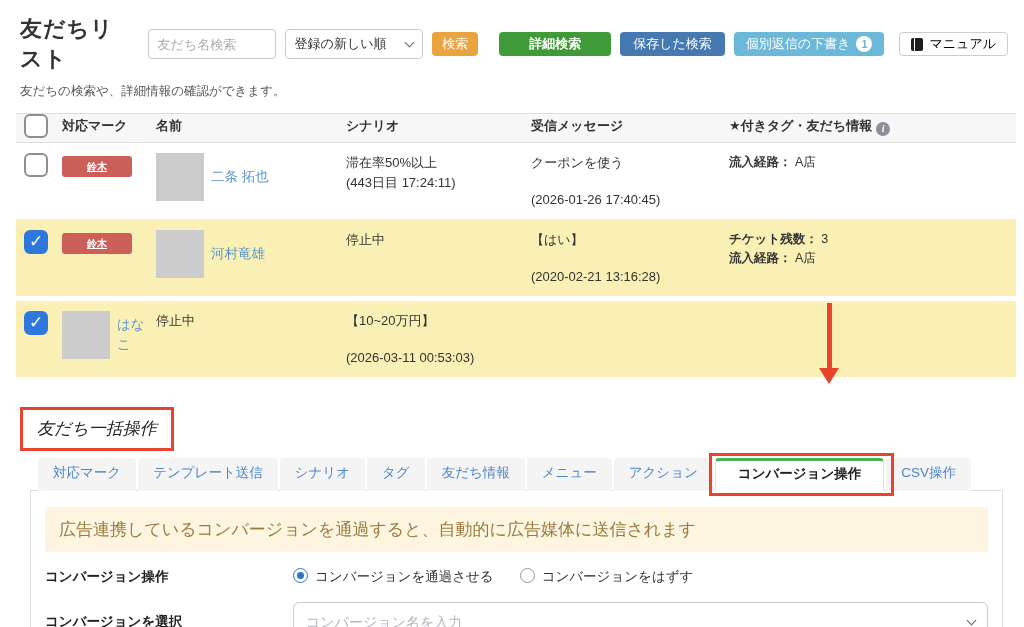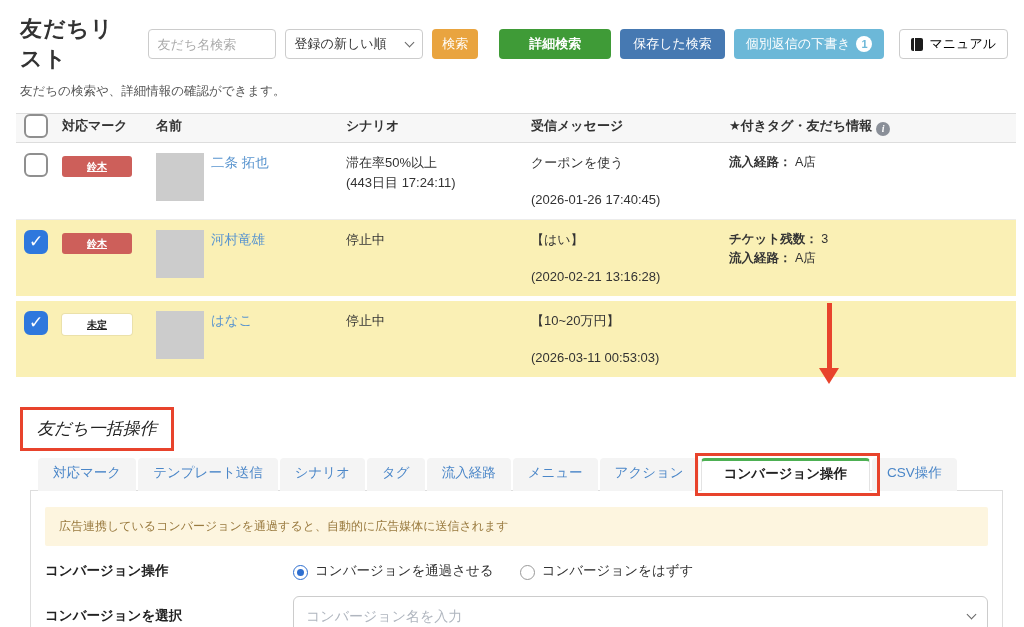--- a/index.html
+++ b/index.html
@@ -7,21 +7,21 @@
   body { font-family:"Liberation Sans","DejaVu Sans",sans-serif; color:#333; }
   .page { position:relative; width:1024px; height:627px; background:#fff; overflow:hidden; }
 
   
   .topbar { display:flex; align-items:center; gap:9px; padding:14px 16px 0 20px; }
   .page-title { font-size:22px; font-weight:bold; color:#333; letter-spacing:1px; margin-right:6px; }
   .search-input { width:128px; height:30px; border:1px solid #ccc; border-radius:4px; padding:0 9px; font-size:13px; color:#333; font-family:inherit; }
   .search-input::placeholder { color:#aaa; }
   .sort-select { width:168px; height:30px; border:1px solid #ccc; border-radius:4px; display:flex; align-items:center; justify-content:space-between; padding:0 9px; font-size:13px; color:#333; background:#fff; cursor:pointer; }
   .caret { width:7px; height:7px; border-right:1.5px solid #666; border-bottom:1.5px solid #666; transform:rotate(45deg); margin-top:-4px; }
-  .btn { height:30px; border:none; border-radius:4px; font-size:13px; font-family:inherit; display:inline-flex; align-items:center; justify-content:center; cursor:pointer; white-space:nowrap; }
+  .btn { height:24px; border:none; border-radius:4px; font-size:13px; font-family:inherit; display:inline-flex; align-items:center; justify-content:center; cursor:pointer; white-space:nowrap; }
   .btn-search  { background:#e9a43f; color:#fff; padding:0 10px; }
   .btn-adv     { background:#3f9b37; color:#fff; font-weight:bold; width:140px; margin-left:12px; }
   .btn-saved   { background:#4679b2; color:#fff; padding:8px 13px; }
   .btn-draft   { background:#6cb8d8; color:#fff; padding:0 12px; gap:6px; }
   .draft-count { width:16px; height:16px; border-radius:50%; background:#fff; color:#6cb8d8; font-size:11px; font-weight:bold; display:flex; align-items:center; justify-content:center; }
   .btn-manual  { background:#fff; color:#000000; border:1px solid #ccc; padding:0 11px; gap:6px; margin-left:6px; }
   .manual-icon { position:relative; width:12px; height:13px; background:#1c1c1c; border-radius:2px; display:inline-block; }
   .manual-icon::after { content:""; position:absolute; left:2.5px; top:0; bottom:0; width:1.5px; background:#fff; }
   .subtitle { padding:9px 0 0 20px; font-size:12.5px; color:#555; }
 
@@ -34,42 +34,42 @@
   .cell-check { padding-left:8px; }
   .tbody-row { border-bottom:1px solid #ececec; min-height:65px; }
   .row-yellow { background:#faf0b5; border-bottom:none; }
   .row-sep { margin-top:5px; }
   .checkbox { width:24px; height:24px; border-radius:6px; border:2px solid #8f8f8f; background:#fff; cursor:pointer; position:relative; }
   .checkbox.checked { background:#2e78dd; border-color:#2e78dd; }
   .checkbox.checked::after { content:"✓"; position:absolute; inset:0; color:#fff; font-size:17px; font-weight:bold; display:flex; align-items:center; justify-content:center; }
   .badge { display:inline-block; font-size:10px; font-weight:bold; padding:3px 25px; border-radius:3px; margin-top:3px;text-decoration:underline; }
   .badge-red { background:#cd5f5a; color:#fff; }
   .badge-white { background:#fff; color:#222; box-shadow:0 0 0 1px rgba(0,0,0,0.06); }
-  .name-cell { display:flex; align-items:flex-start; gap:7px; }
+  .name-cell { display:flex; align-items:center; gap:7px; }
   .avatar { width:48px; height:48px; background:#ccc; flex:0 0 auto; }
   .name-link { color:#5a95cf; font-size:13.5px; text-decoration:none; cursor:pointer; }
   .msg-time { margin-top:17px; }
   .tag-line { font-size:12.5px; }
   .tag-label { font-weight:bold;margin-top:32px; }
   .info-icon { display:inline-flex; width:14px; height:14px; border-radius:50%; background:#8a8f98; color:#fff; font-size:10px; font-style:italic; font-weight:bold; align-items:center; justify-content:center; margin-left:4px; vertical-align:-2px; font-family:"Liberation Serif",serif; }
 
   
   .bulk-title-box { display:inline-block; margin:30px 0 0 20px; border:3px solid #e8432c; padding:7px 14px 8px;font-style:italic; }
   .bulk-title { font-size:17px; color:#222; }
   .tabs { display:flex; gap:2px; margin:7px 0 0 38px; position:relative; z-index:2; }
   .tab { background:#f4f4f4; color:#4a86c8; font-size:13.5px; padding:6px 15px 7px; border-radius:4px 4px 0 0; cursor:pointer; white-space:nowrap; }
   .tab-active-wrap { position:relative; }
   .tab.active { background:#fff; color:#222; font-weight:bold; border-top:3px solid #4db053; border-left:1px solid #e3e3e3; border-right:1px solid #e3e3e3; padding:4px 22px 8px; }
   .red-annotation { position:absolute; left:-6px; right:-10px; top:-5px; bottom:-5px; border:3px solid #e8432c; pointer-events:none; z-index:3; }
   .panel { position:relative; z-index:1; margin:-1px 21px 0 30px; border:1px solid #ddd; background:#fff; padding:16px 14px 14px; height:206px; }
-  .notice { background:#fdf5df; color:#9a7b40; font-size:12px; padding:11px 14px; border-radius:2px; margin-bottom:16px; }
+  .notice { background:#fdf5df; color:#9a7b40; font-size:17px; padding:11px 14px; border-radius:2px; margin-bottom:16px; }
   .form-row { display:flex; align-items:center; margin-bottom:16px; }
   .form-label { width:248px; flex:0 0 auto; font-size:13.5px; font-weight:bold; color:#222; }
   .radio-group { display:flex; align-items:center; gap:26px; font-size:13.5px; color:#333; }
-  .radio-opt { display:flex; align-items:flex-end; gap:7px; cursor:pointer; }
+  .radio-opt { display:flex; align-items:flex-start; gap:7px; cursor:pointer; }
   .radio { width:15px; height:15px; border-radius:50%; border:1.5px solid #999; background:#fff; position:relative; }
   .radio.selected { border-color:#2e6fd0; }
   .radio.selected::after { content:""; position:absolute; left:2.5px; top:2.5px; width:7px; height:7px; border-radius:50%; background:#2e6fd0; }
   .combo { flex:1; height:40px; border:1px solid #ccc; border-radius:6px; display:flex; align-items:center; padding:0 12px; background:#fff; }
   .combo input { flex:1; border:none; outline:none; font-size:14px; font-family:inherit; color:#333; background:transparent; }
   .combo input::placeholder { color:#b0b6bf; }
 
   
   .annot-arrow { position:absolute; left:819px; top:303px; width:20px; pointer-events:none; z-index:4; }
   .annot-arrow .shaft { width:5px; height:65px; background:#e8432c; margin:0 auto; }
@@ -158,21 +158,20 @@
       <div class="cell">
         <div class="tag-line"><span class="tag-label">チケット残数：</span> <span>3</span></div>
         <div class="tag-line"><span class="tag-label">流入経路：</span> <span>A店</span></div>
       </div>
     </div>
 
     <div class="trow tbody-row row-yellow row-sep">
       <div class="cell cell-check">
           <div class="checkbox checked"></div>
         </div>
-      <div class="cell"><span class="badge badge-white">未定</span></div>
       <div class="cell name-cell">
         <div class="avatar"></div>
         <a class="name-link">はなこ</a>
       </div>
       <div class="cell">
         <div>停止中</div>
       </div>
       <div class="cell">
         <div>【10~20万円】</div>
         <div class="msg-time">(2026-03-11 00:53:03)</div>
@@ -184,21 +183,21 @@
   
   <div class="bulk-title-box">
     <div class="bulk-title">友だち一括操作</div>
   </div>
 
   <div class="tabs">
     <div class="tab">対応マーク</div>
     <div class="tab">テンプレート送信</div>
     <div class="tab">シナリオ</div>
     <div class="tab">タグ</div>
-    <div class="tab">流入経路</div>
+    <div class="tab">友だち情報</div>
     <div class="tab">メニュー</div>
     <div class="tab">アクション</div>
     <div class="tab-active-wrap">
       <div class="tab active">コンバージョン操作</div>
       <div class="red-annotation"></div>
     </div>
     <div class="tab">CSV操作</div>
   </div>
 
   <div class="panel">

